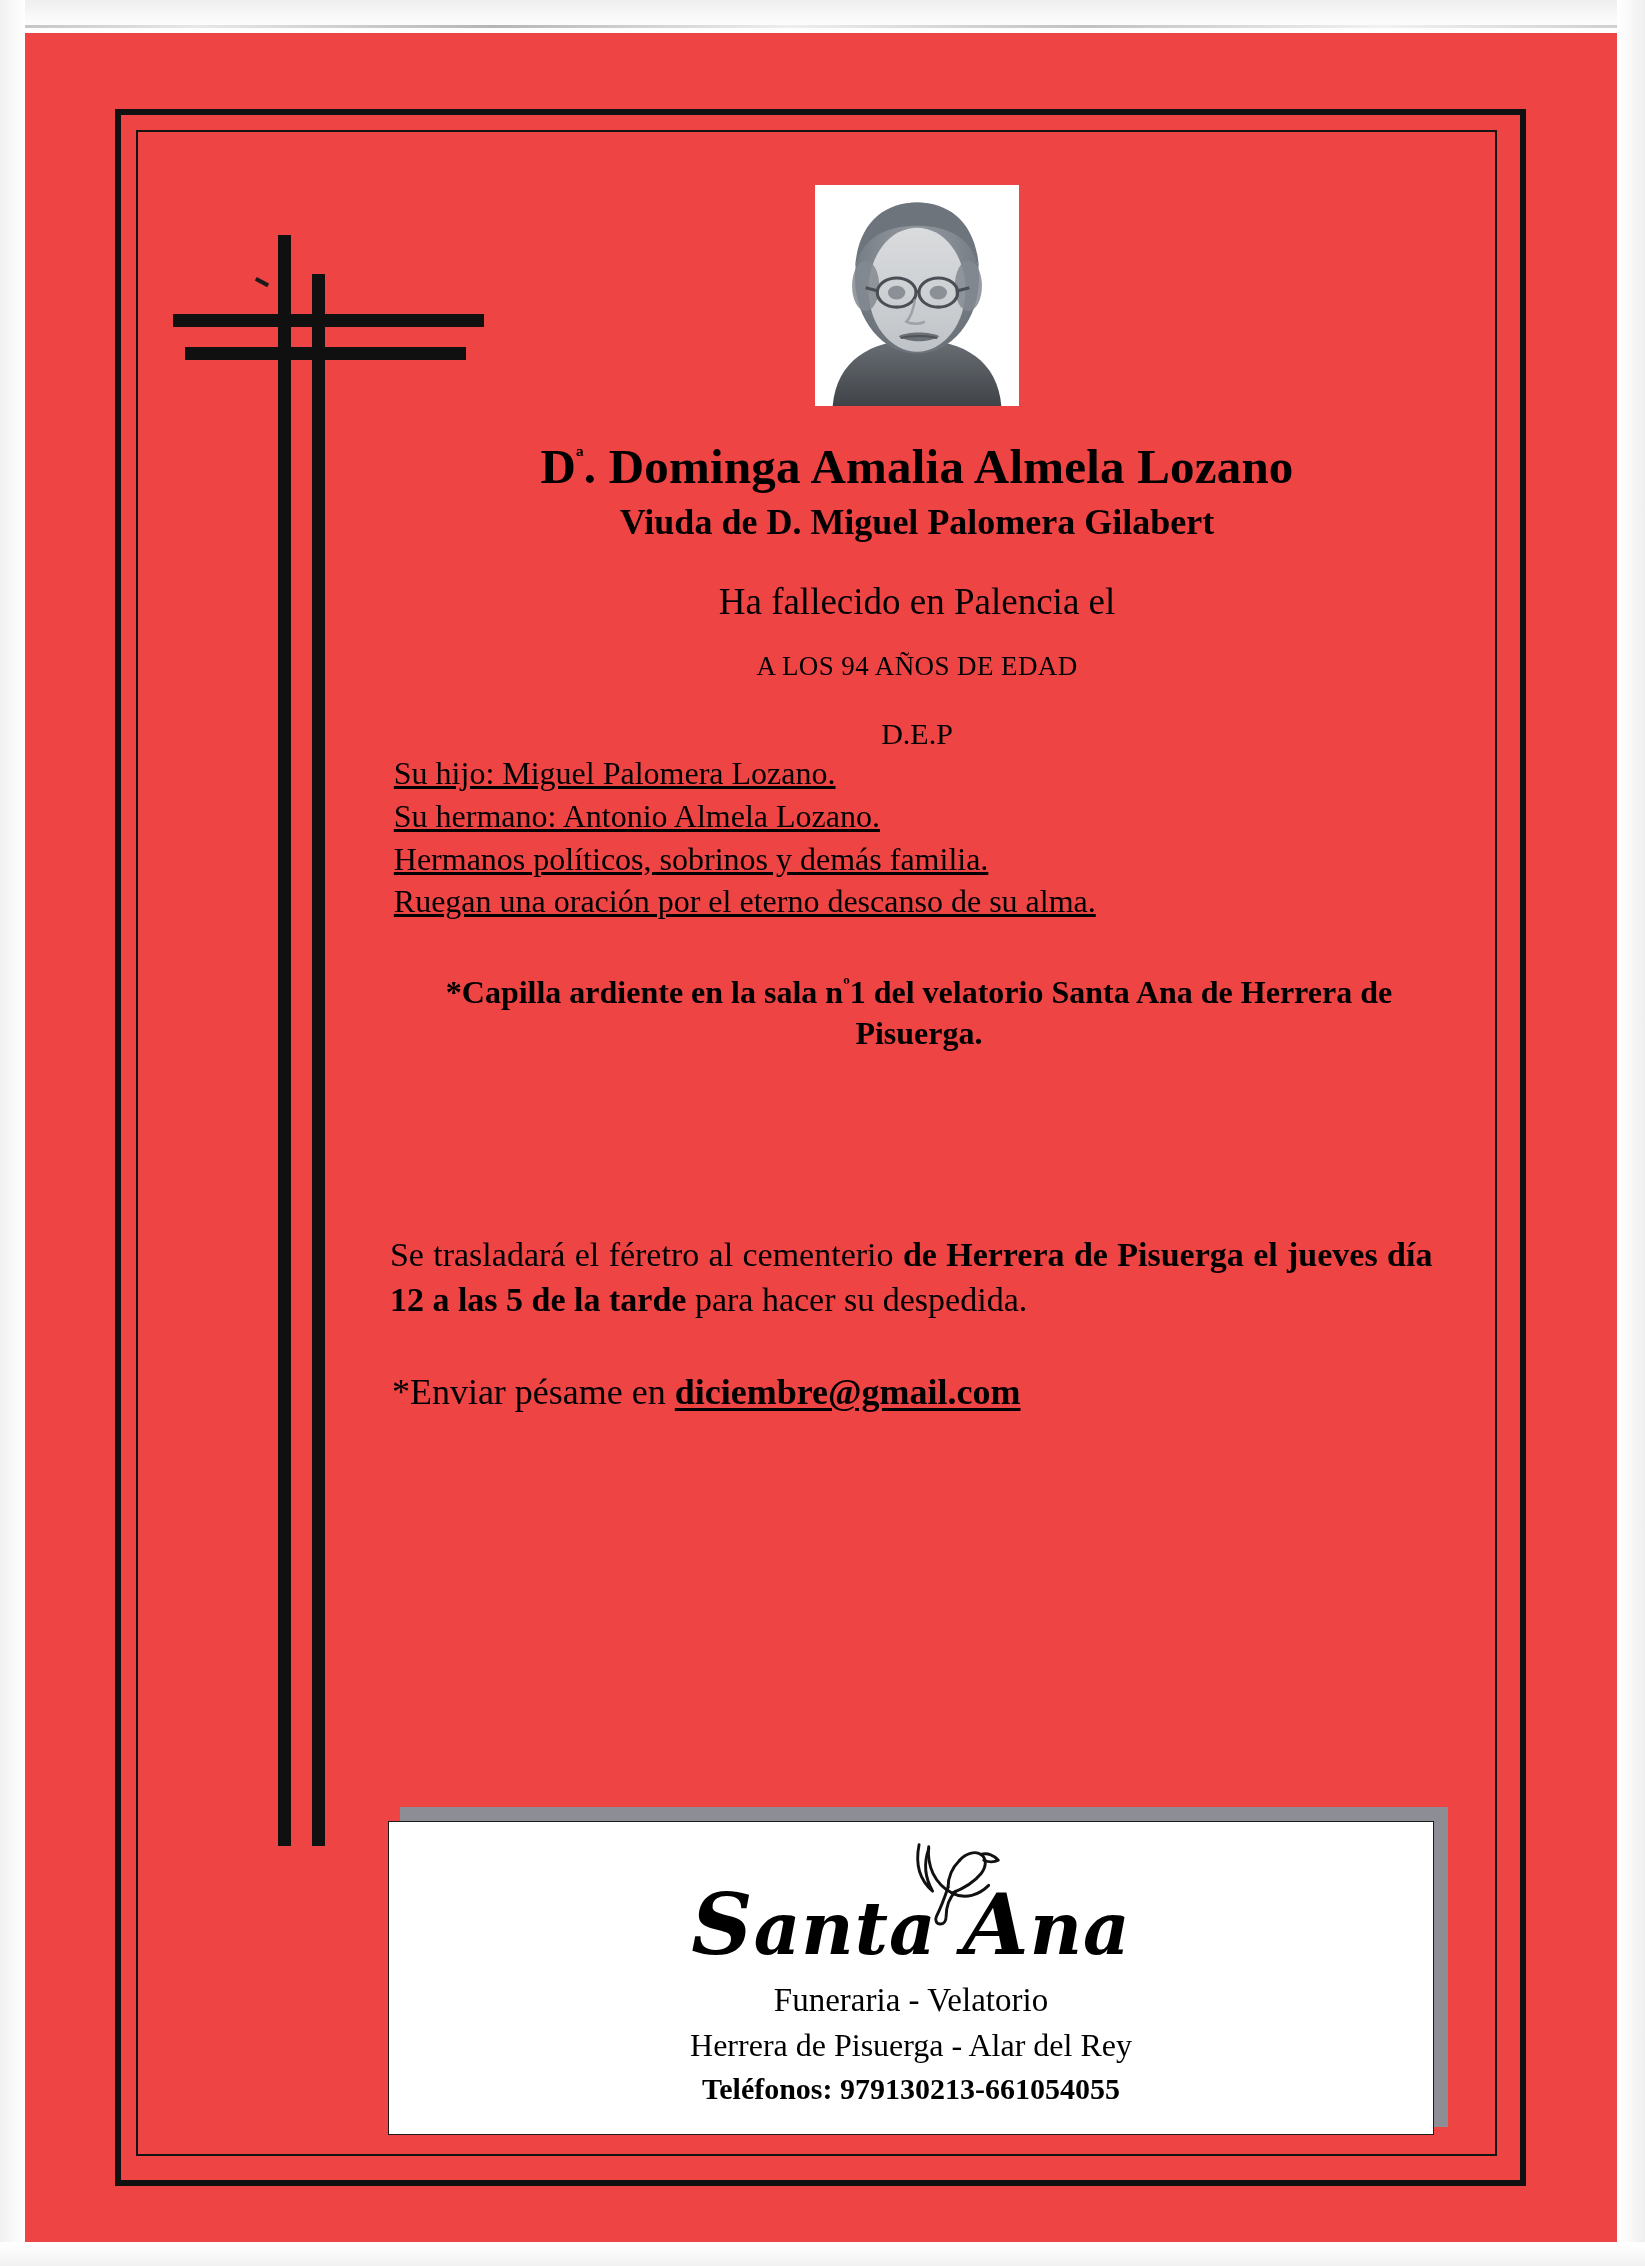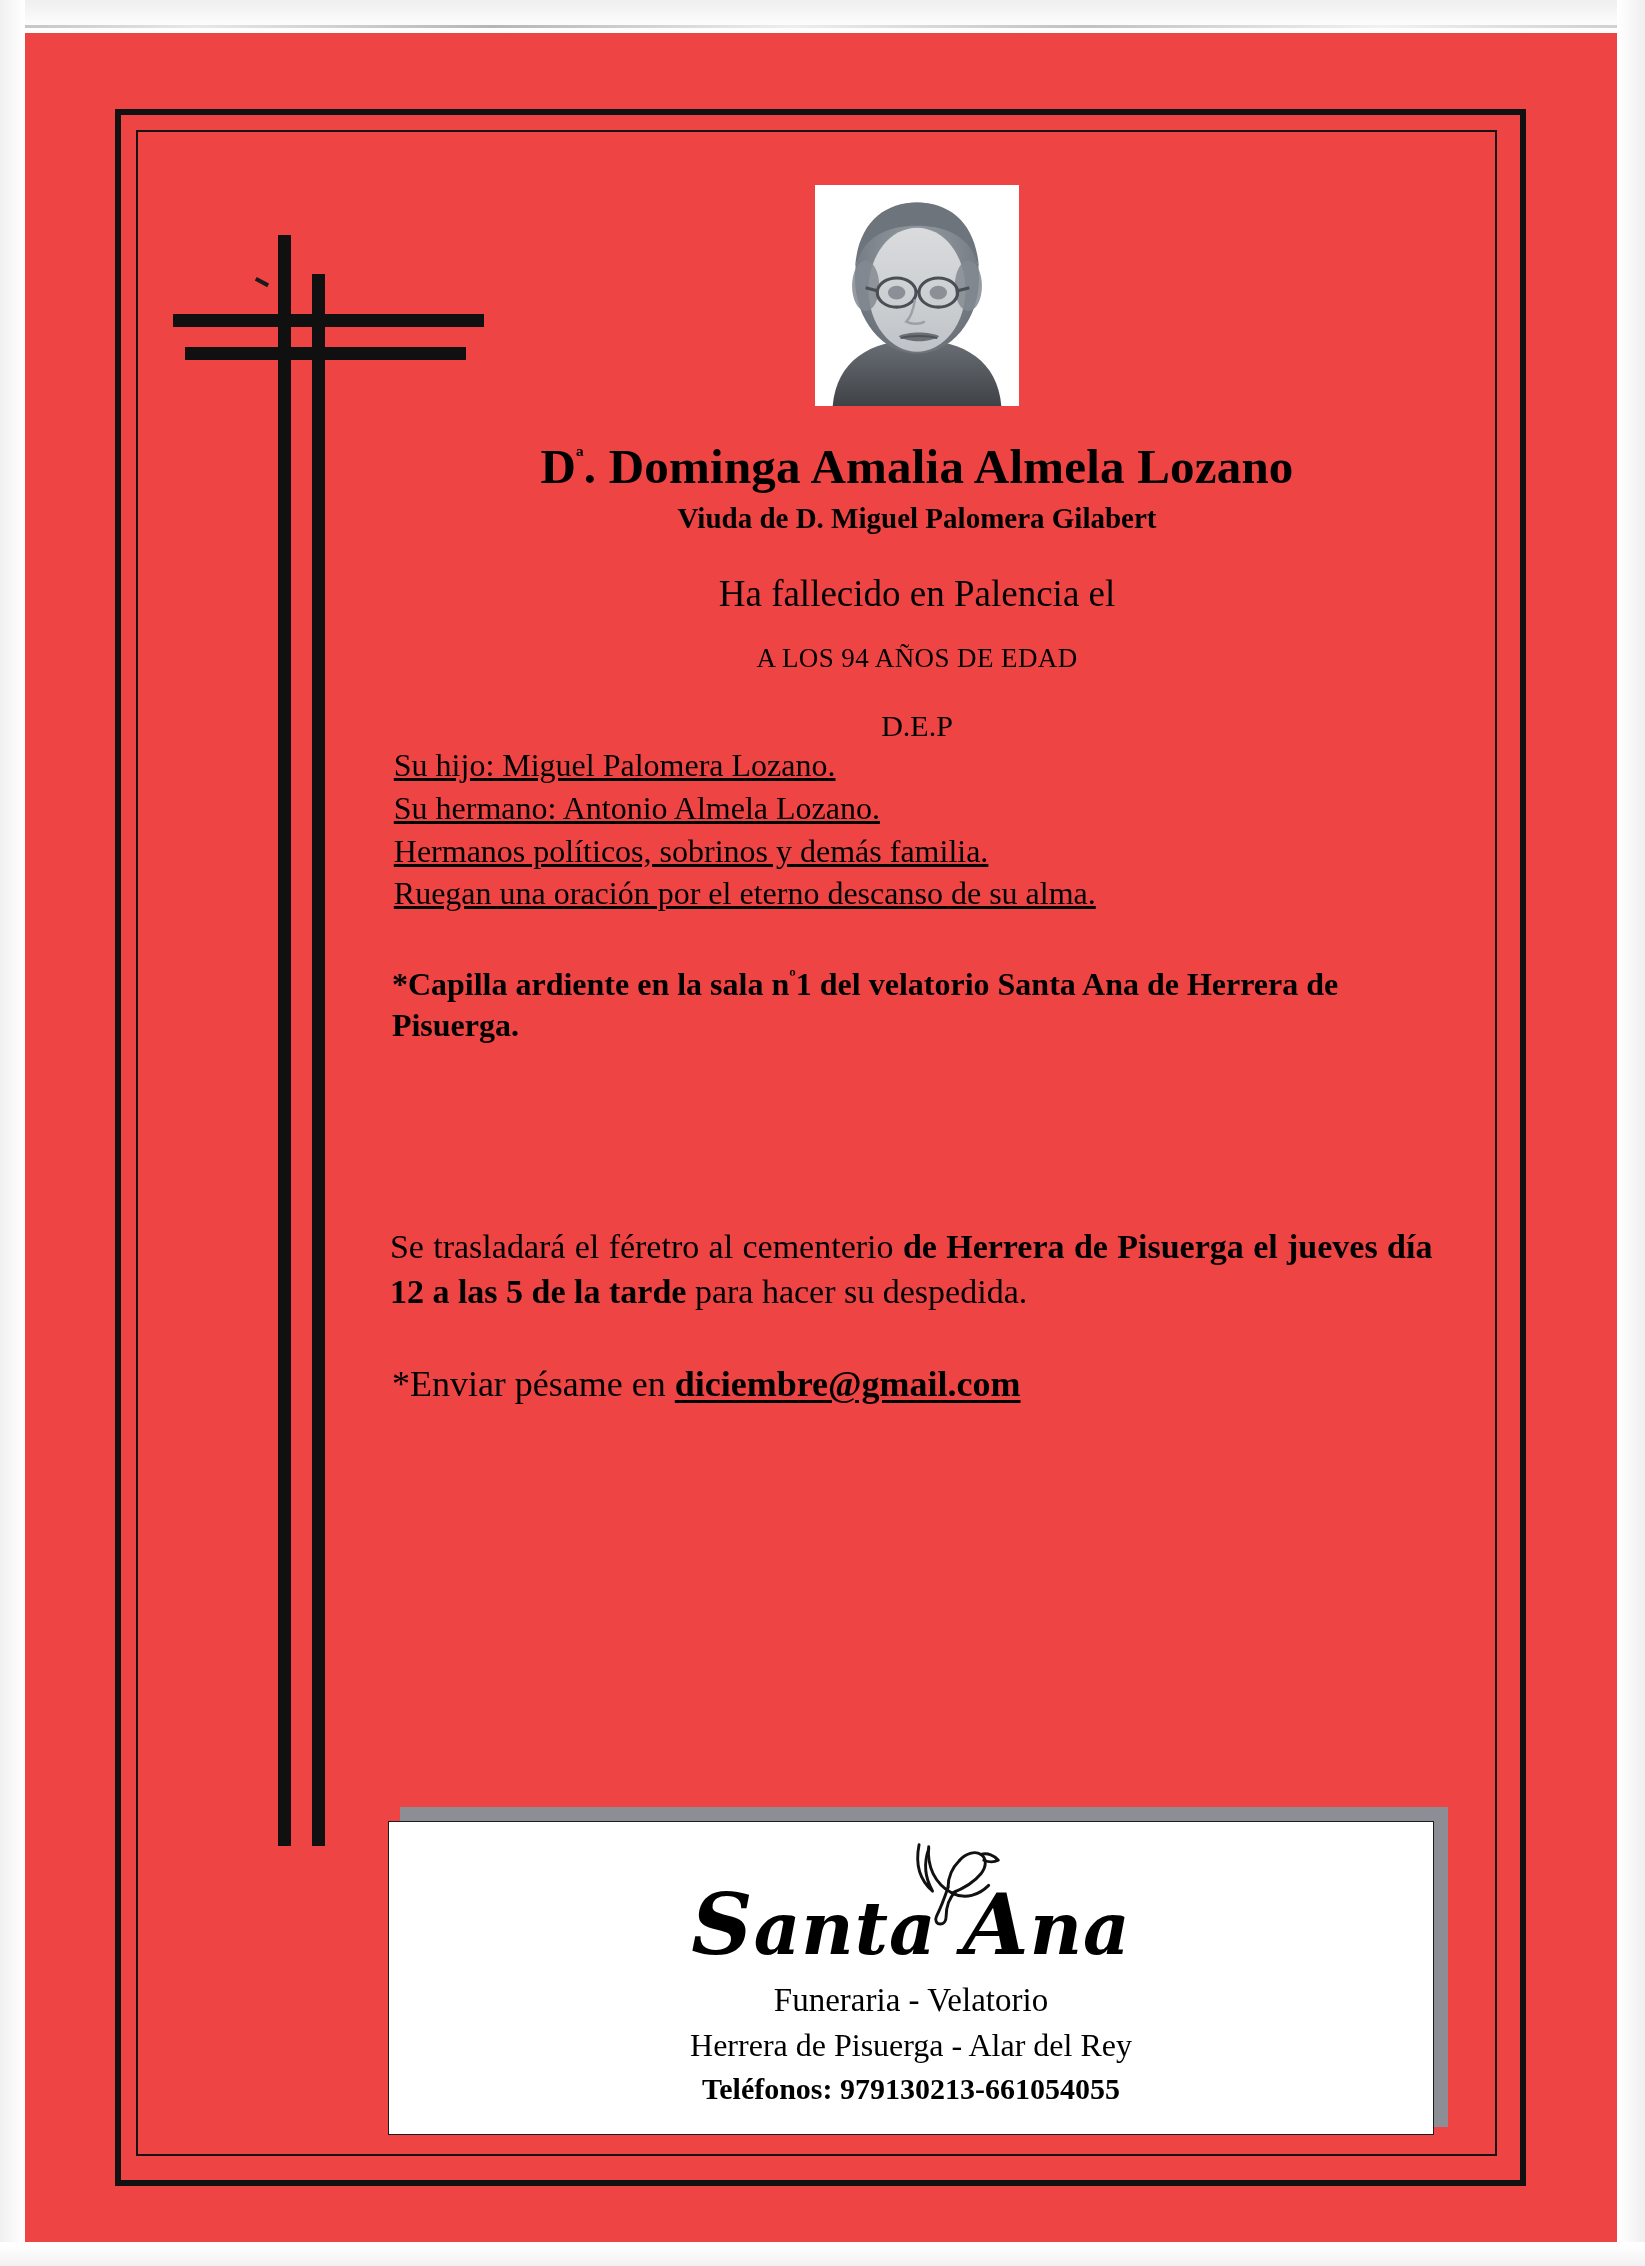--- a/index.html
+++ b/index.html
@@ -145,21 +145,21 @@
     white-space: nowrap;
   }
   .deceased-name sup {
     font-size: 0.52em;
     vertical-align: super;
     line-height: 0;
   }
   .spouse-line {
     text-align: center;
     font-weight: bold;
-    font-size: 29px;
+    font-size: 36px;
     margin-top: 9.7px;
     line-height: 1.15;
   }
   .died-line {
     text-align: center;
     font-size: 37px;
     line-height: 1.28;
     margin-top: 35px;
   }
   .age-line {
@@ -180,21 +180,21 @@
     text-align: left;
     padding-left: 5.8px;
   }
   .family-block .fam-line { white-space: nowrap; text-decoration: underline; }
 
   .chapel-block {
     font-weight: bold;
     font-size: 32px;
     line-height: 1.30;
     margin-top: 49px;
-    text-align: left;
+    text-align: center;
     padding-left: 3.9px;
   }
   .chapel-block sup {
     font-size: .62em;
     vertical-align: super;
     line-height: 0;
   }
 
   .transfer-block {
     font-size: 34px;

